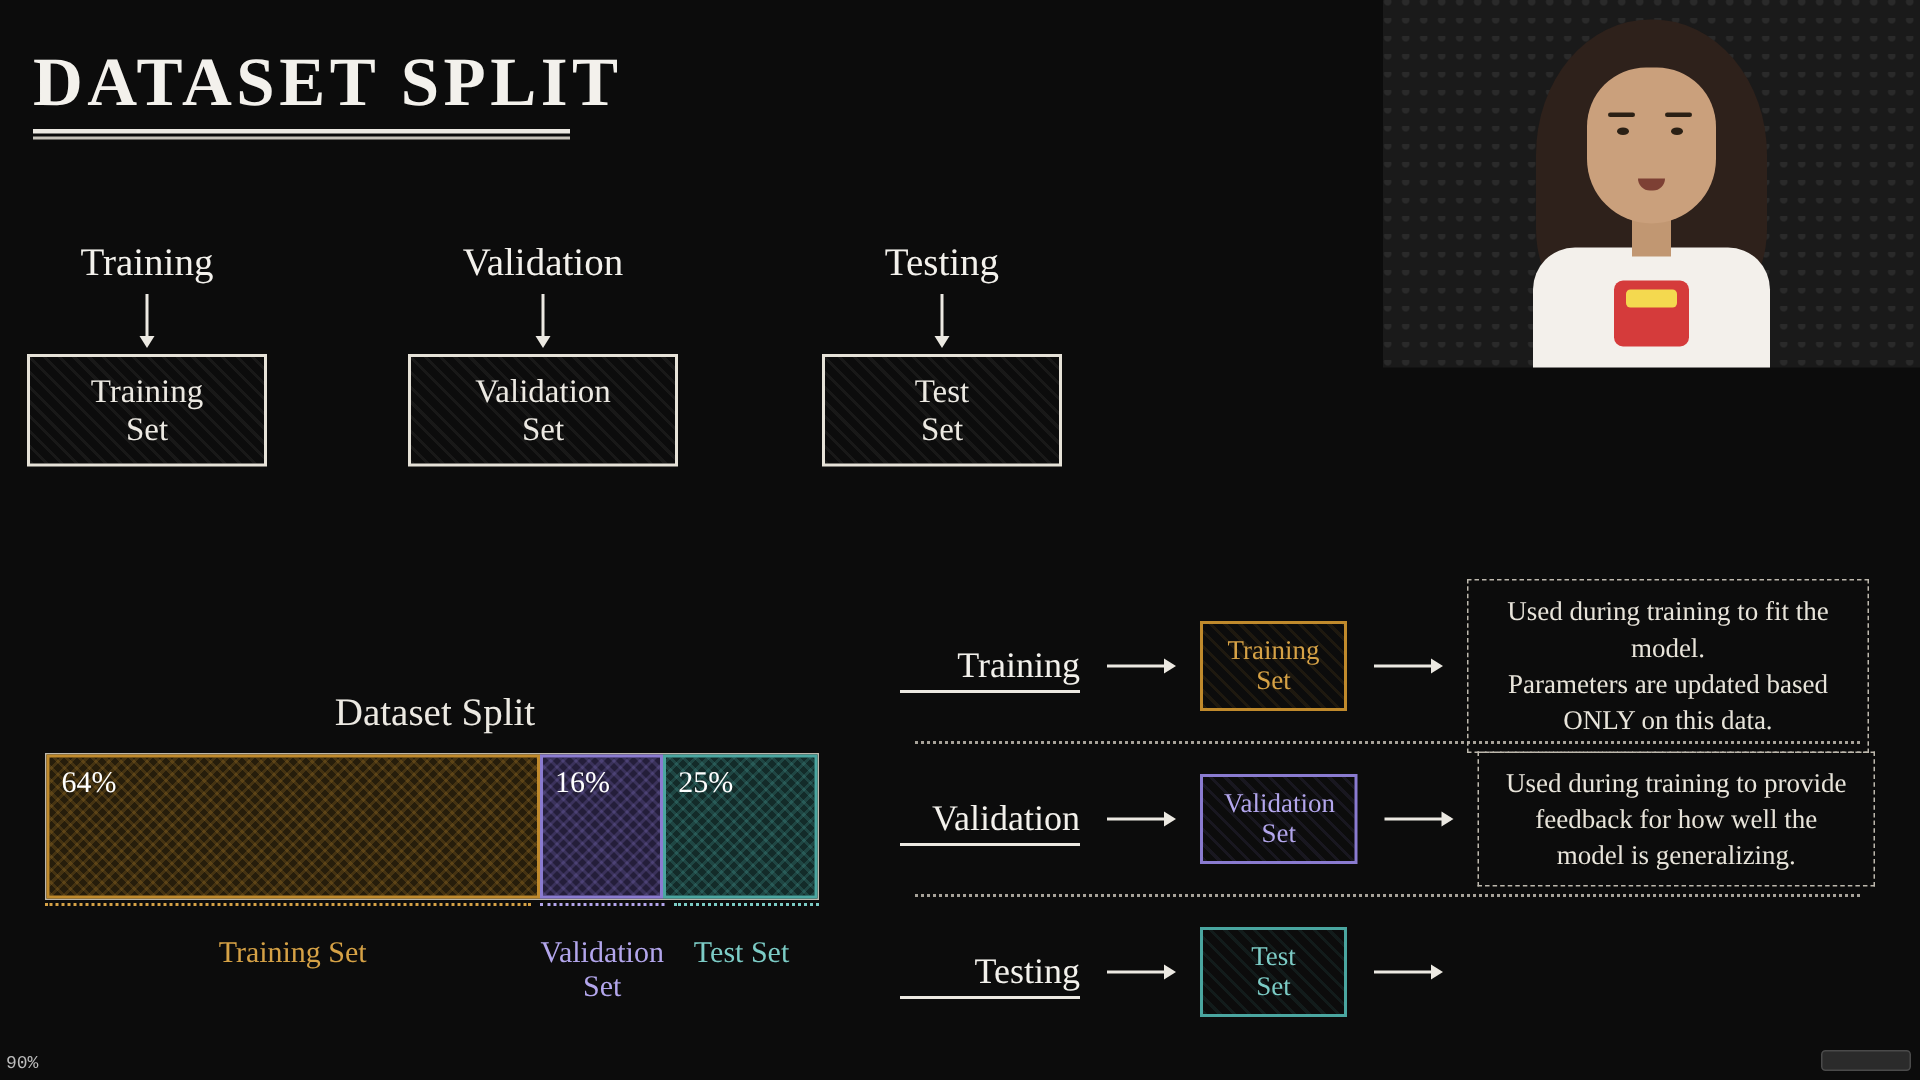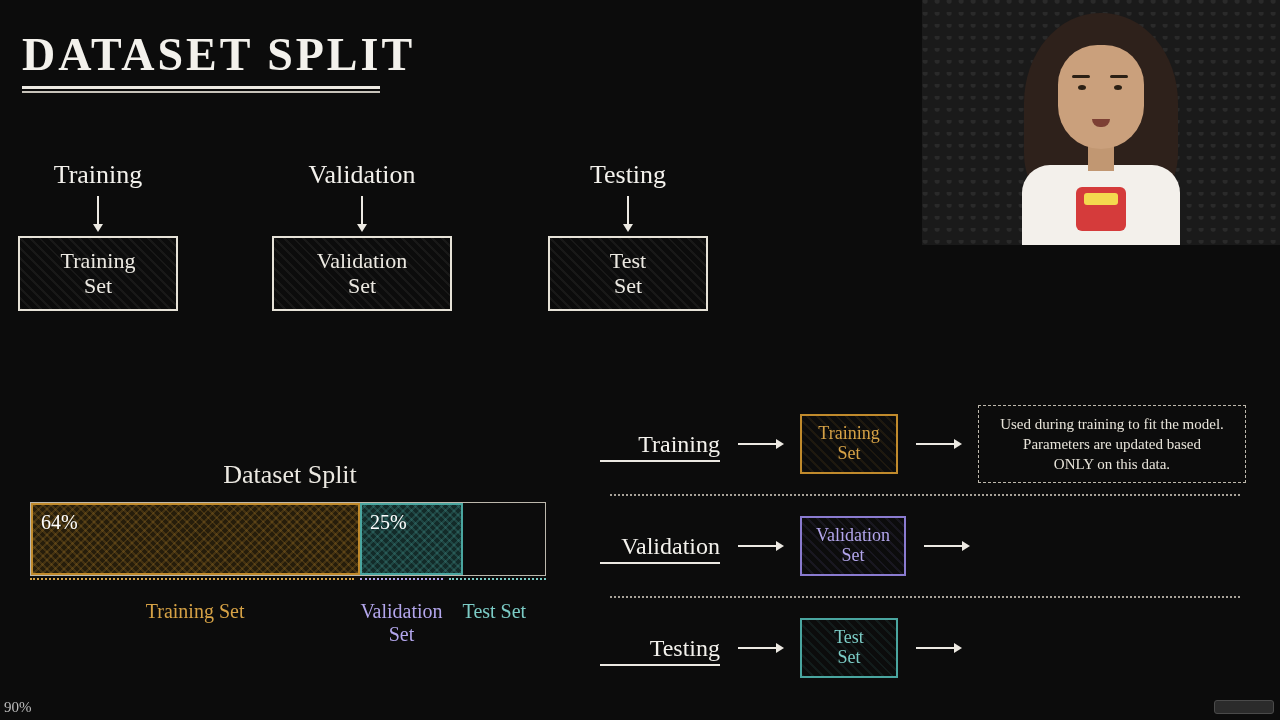--- a/index.html
+++ b/index.html
@@ -73,21 +73,21 @@
     width:520px;
   }
   .split-title{
     text-align:center;
     font-size:26px;
     margin-bottom:12px;
     color:#ece9e2;
   }
   .split-bar{
     display:flex;
-    width:516px; height:74px;
+    width:516px; height:98px;
     border:1px solid #bdb8ad;
     align-items:center;
   }
   .seg{
     height:100%;
     position:relative;
     color:#fff;
     font-size:20px;
     padding:6px 8px;
   }
@@ -182,21 +182,21 @@
   }
   .rbox.train{color:#d6a246; border-color:#c08a2c;
     background:repeating-linear-gradient(45deg, rgba(192,138,44,.10) 0 2px, transparent 2px 7px);}
   .rbox.val  {color:#b3a6ec; border-color:#8a7bd0;
     background:repeating-linear-gradient(45deg, rgba(138,123,208,.10) 0 2px, transparent 2px 7px);}
   .rbox.test {color:#7cccc6; border-color:#4aa6a0;
     background:repeating-linear-gradient(45deg, rgba(74,166,160,.10) 0 2px, transparent 2px 7px);}
   .rdesc{
     border:1.5px dashed #bdb8ad;
     padding:8px 12px;
-    font-size:15px;
+    font-size:18px;
     line-height:1.35;
     text-align:center;
     width:268px;
     color:#e8e4da;
     white-space:pre-line;
   }
   .divider{
     border-top:2px dotted #a7a299;
     margin:4px 0 4px 10px;
     width:630px;
@@ -254,22 +254,22 @@
   .eye.r{left:118px; top:80px;}
   .brow{position:absolute; width:18px; height:3px; background:#2b2015; border-radius:2px;}
   .brow.l{left:76px; top:70px;}
   .brow.r{left:114px; top:70px;}
   .mouth{position:absolute; left:96px; top:114px; width:18px; height:8px;
     background:#7d4034; border-radius:0 0 10px 10px;}
 
   
   .zoom{
     position:absolute; left:4px; bottom:4px;
-    font-family: Liberation Serif, serif;
-    font-size:15px; color:#bcbcbc;
+    font-family: Liberation Mono, monospace;
+    font-size:12px; color:#bcbcbc;
   }
   .pill{
     position:absolute; right:6px; bottom:6px;
     width:60px; height:14px;
     background:#2b2b2b; border:1px solid #4a4a4a; border-radius:3px;
   }
 </style>
 </head>
 <body>
 
@@ -296,20 +296,23 @@
   <div class="setbox">Test
 Set</div>
 </div>
 
 <div class="split-wrap">
   <div class="split-title">Dataset Split</div>
   <div class="split-bar">
     <div class="seg train">
       <span>64%</span>
     </div>
+    <div class="seg val">
+      <span>16%</span>
+    </div>
     <div class="seg test">
       <span>25%</span>
     </div>
   </div>
   <div class="split-legend">
     <div class="leg train">Training Set</div>
     <div class="leg val">Validation Set</div>
     <div class="leg test">Test Set</div>
   </div>
 </div>
@@ -328,20 +331,23 @@
   </div>
 
   <div class="divider"></div>
 
   <div class="row">
     <div class="rlabel">Validation</div>
     <div class="hArrow"></div>
     <div class="rbox val">Validation
 Set</div>
     <div class="hArrow"></div>
+    <div class="rdesc">Used during training to provide
+feedback for how well the
+model is generalizing.</div>
   </div>
 
   <div class="divider"></div>
 
   <div class="row">
     <div class="rlabel">Testing</div>
     <div class="hArrow"></div>
     <div class="rbox test">Test
 Set</div>
     <div class="hArrow"></div>

